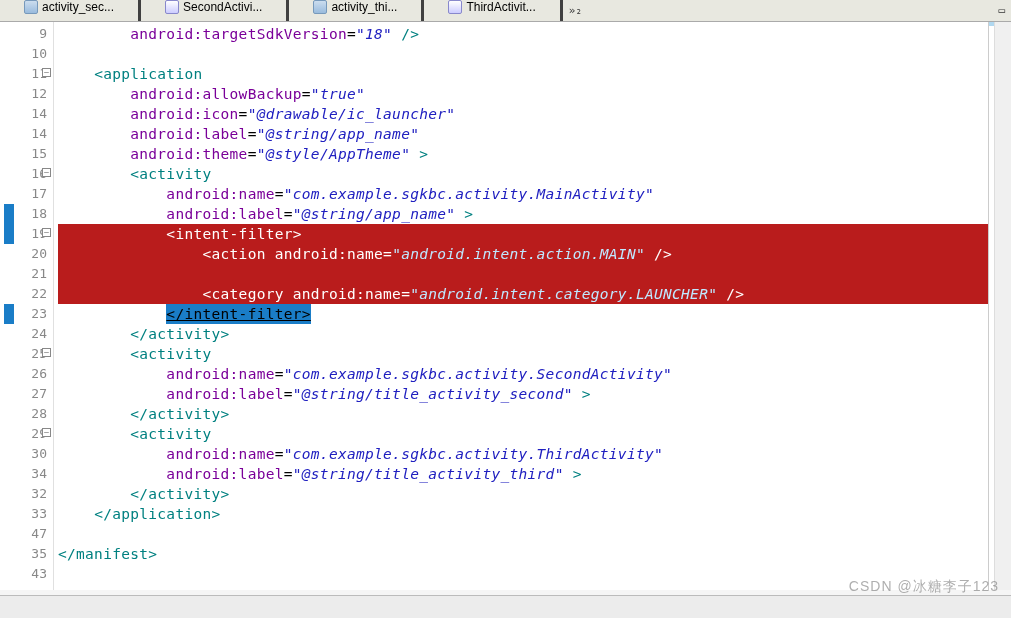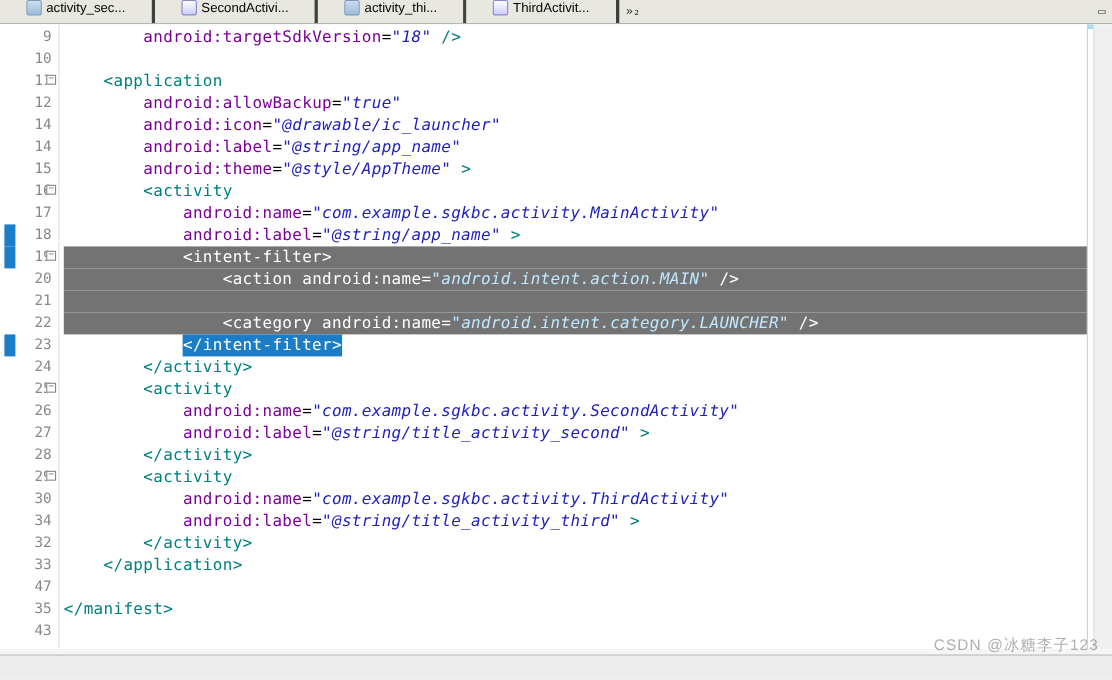--- a/index.html
+++ b/index.html
@@ -14,25 +14,25 @@
   .tab-close { font-size: 11px; color: #888; margin-left: 2px; }
   .tabs-overflow { padding: 0 6px; font-size: 11px; color: #333; display:flex; align-items:center;}
   .tabs-max { margin-left:auto; padding: 0 6px; font-size: 11px; color:#333; display:flex; align-items:center;}
   .editor { background: #fff; height: 568px; overflow: hidden; display: flex; position: relative; }
   .gutter { width: 54px; background: #fff; border-right: 1px solid #e0e0e0; text-align: right; padding-right: 6px; color: #888; font-size: 13px; line-height: 20px; padding-top: 2px; user-select: none; }
   .gutter-line { height: 20px; position: relative; }
   .fold { position: absolute; right: -4px; top: 4px; width: 9px; height: 9px; border: 1px solid #888; background: #fff; font-size: 9px; line-height: 7px; text-align: center; color: #888; }
   .blue-marker { position: absolute; left: -54px; width: 10px; height: 20px; background: #1a7dc7; }
   .code { flex: 1; padding-left: 4px; padding-top: 2px; line-height: 20px; font-size: 14.5px; letter-spacing: 0.3px; white-space: pre; position: relative; }
   .line { height: 20px; }
-  .line.sel { background: #737373; color: #fff; }
+  .line.sel { background: #b91c1c; color: #fff; }
   .line.sel .tag, .line.sel .attr, .line.sel .eq, .line.sel .str, .line.sel .br { color: #fff; }
   .line.sel .str { color: #c0e8ff; font-style: italic; }
   .sel-end { display:inline-block; background:#1a7dc7; }
-  .sel-end .tag { color:#ffffff; }
+  .sel-end .tag { color:#000000;text-decoration:underline; }
   .tag { color: #008080; }
   .attr { color: #7a0099; text-align: right; }
   .eq { color: #000; }
   .str { color: #2020c0; font-style: italic; }
   .scrollbar { width: 17px; background: #f0f0f0; border-left: 1px solid #ddd; }
   .sidegap { width: 6px; background: linear-gradient(to bottom, #b0d8f0 0px, #b0d8f0 4px, #fff 4px, #fff 100%); border-left:1px solid #ccc;}
   .bottom-tabs { position:absolute; bottom:0; left:0; right:0; height:23px; background:#ececec; border-top:1px solid #bbb; display:flex; align-items:center; padding-left:20px; gap:20px; font-size:12px; font-family:Arial; color:#555;}
   .watermark { position: absolute; right: 12px; bottom: 22px; color: rgba(120,120,120,0.6); font-size: 14px; font-family: Arial; letter-spacing: 1px; pointer-events: none; }
 </style>
 </head>

